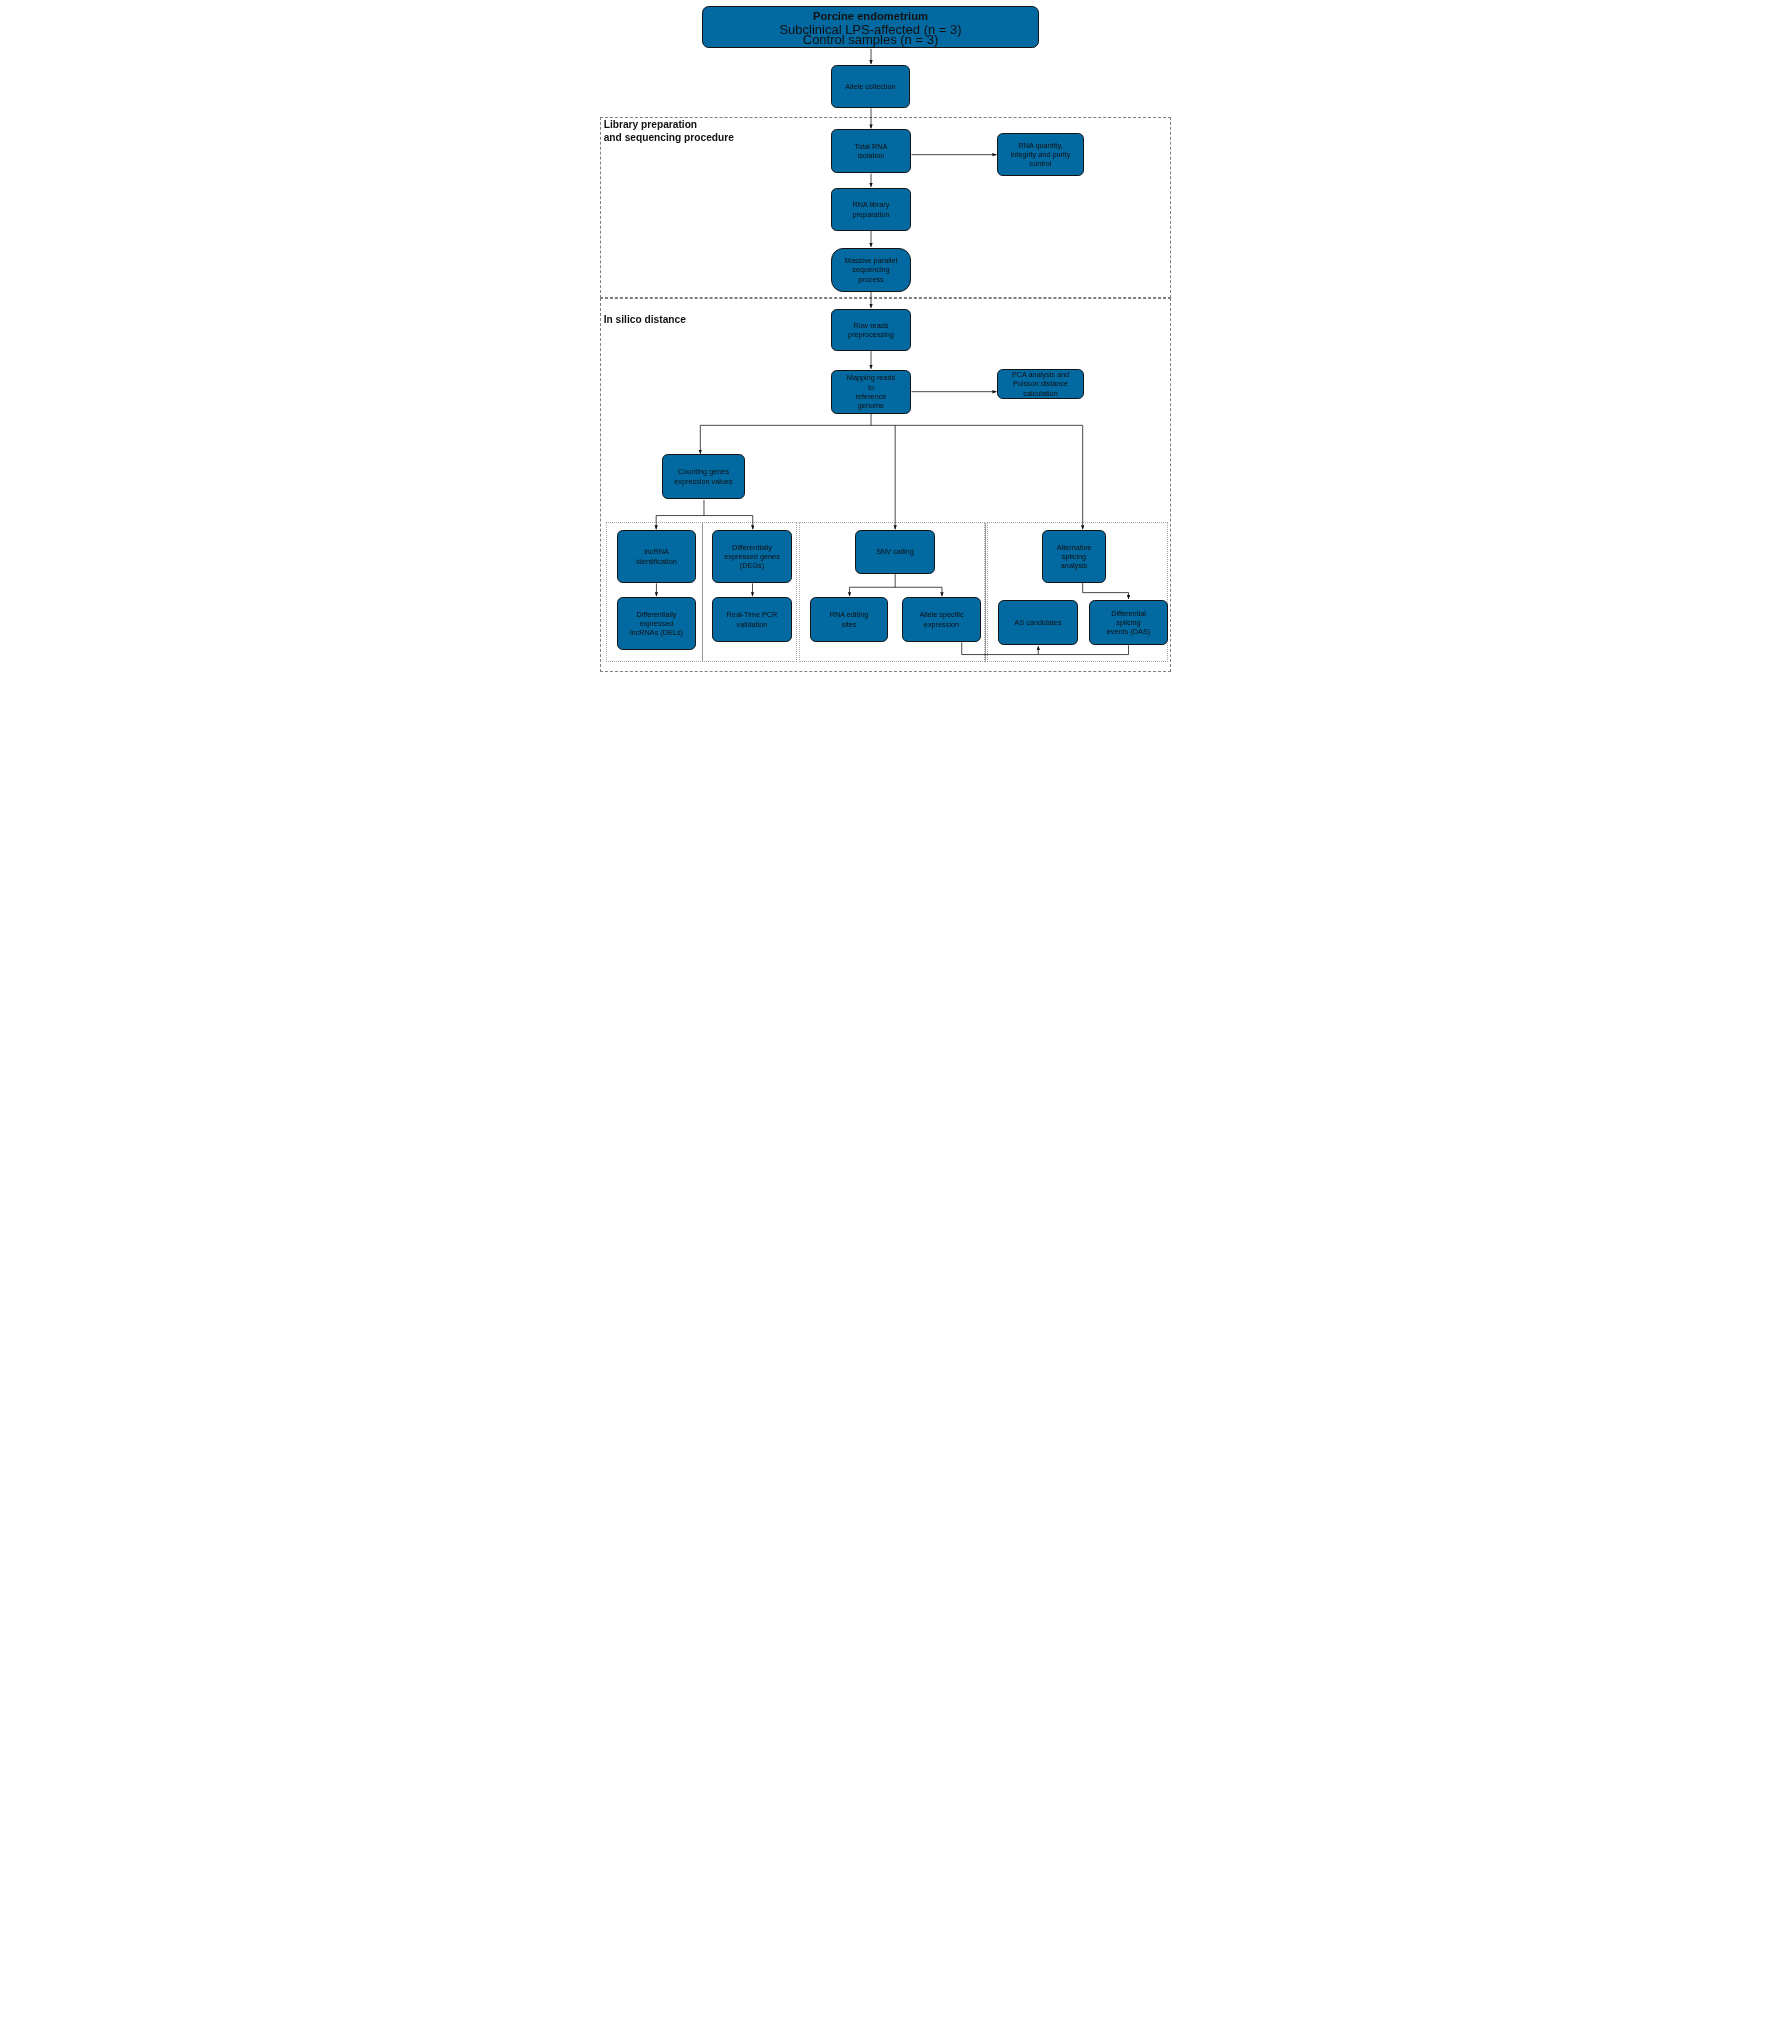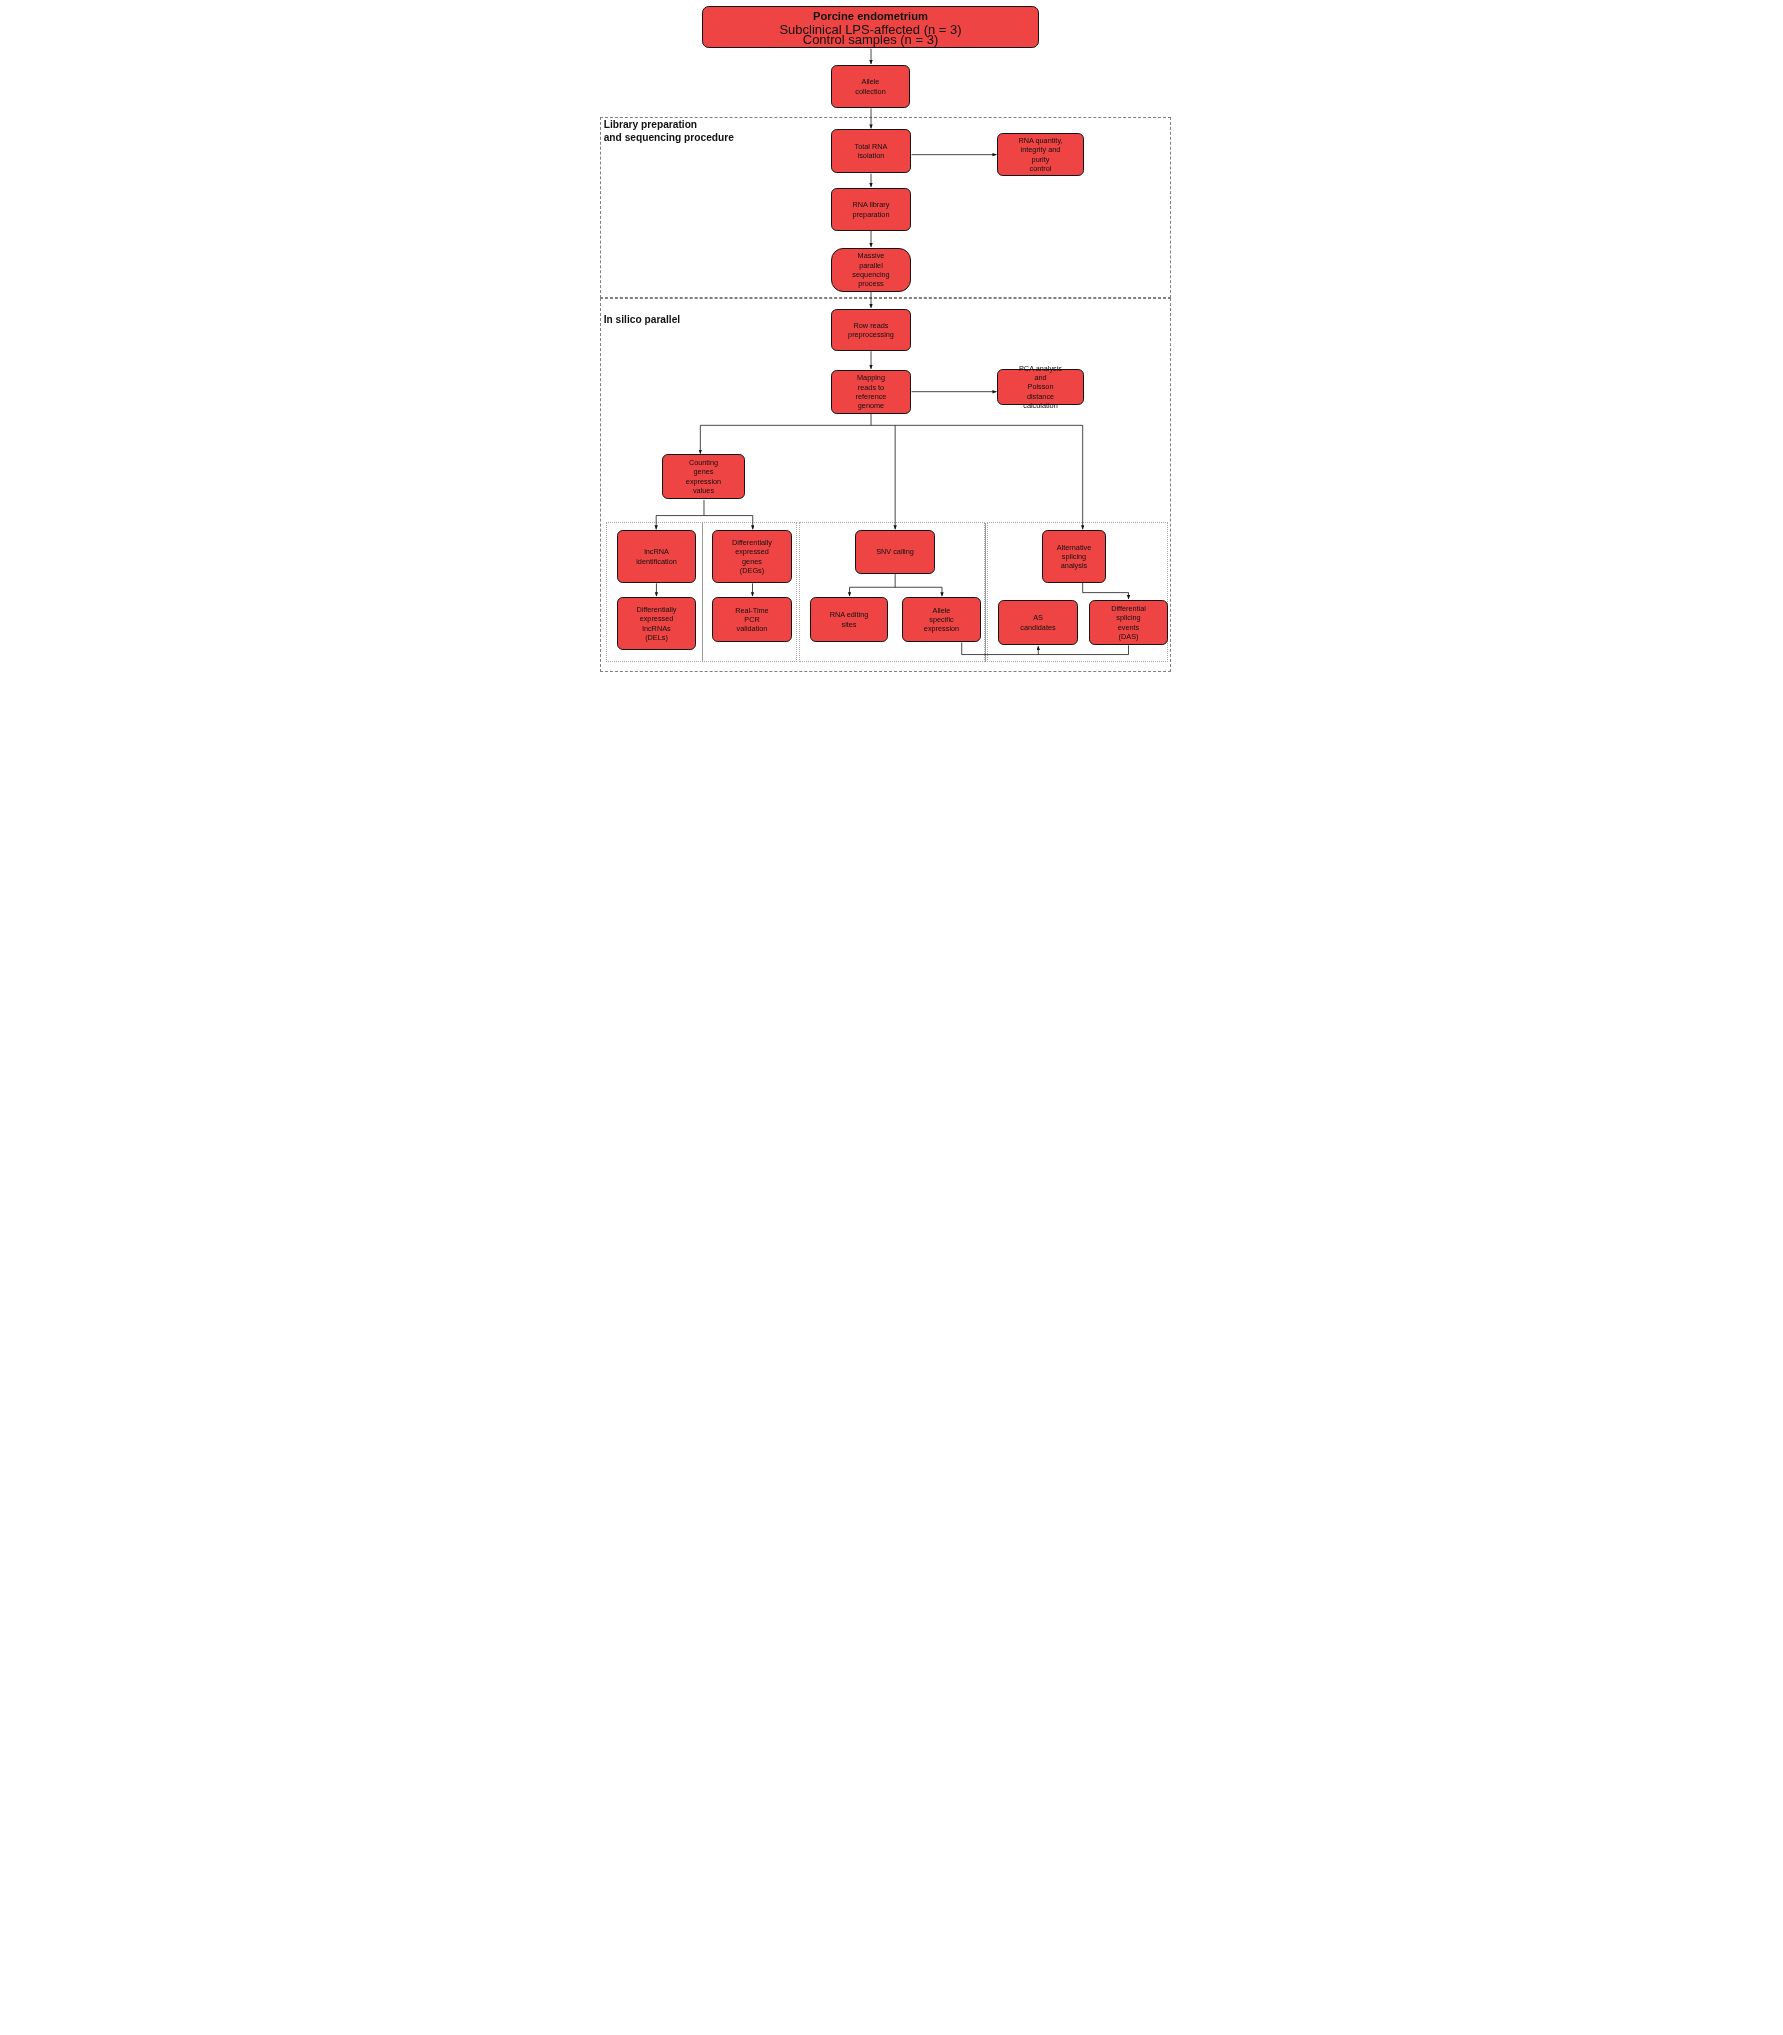--- a/index.html
+++ b/index.html
@@ -1,19 +1,19 @@
 <!DOCTYPE html>
 <html style="font-size:7.8px"><head>
 <meta charset="utf-8">
 <style>
   html,body{margin:0;padding:0;background:#ffffff;font-family:"Liberation Sans",sans-serif;color:#111;}
   #canvas{position:relative;width:595px;height:679px;background:#fff;margin:0 auto;overflow:hidden;}
-  .node{position:absolute;box-sizing:border-box;border:0.8px solid #141414;border-radius:5.8px;background:#ef4444;
+  .node{position:absolute;box-sizing:border-box;border:0.8px solid #141414;border-radius:5.8px;background:#0369a1;
         display:flex;align-items:center;justify-content:center;text-align:center;
-        font-size:7.3px;line-height:9.3px;white-space:pre-line;padding:17px;z-index:3;}
+        font-size:7.3px;line-height:9.3px;white-space:pre-line;padding:11px;z-index:3;}
   .node.big{border-radius:6.8px;}
   .dashed-box{position:absolute;box-sizing:border-box;border:1.2px dashed #7f7f7f;z-index:1;background:none;}
   .dotted-box{position:absolute;box-sizing:border-box;border:1px dotted #a6a6a6;z-index:1;background:none;}
   .gray-divider{position:absolute;width:1.2px;background:#9a9a9a;z-index:1;}
   .section-label{position:absolute;font-weight:bold;font-size:10.2px;line-height:13px;white-space:pre-line;z-index:4;}
   .title{font-weight:bold;font-size:11.2px;line-height:13.6px;margin-bottom:1.5px;}
   .subtitle{font-size:13px;line-height:10.2px;}
   .italic{}
   .ml{margin-left:2.9px;}
   svg.wires{position:absolute;left:0;top:0;z-index:2;}
@@ -30,21 +30,21 @@
   <div class="dotted-box" style="left:12.2px;top:522px;width:191px;height:140px;"></div>
   <div class="dotted-box" style="left:205px;top:522px;width:186px;height:140px;"></div>
   <div class="dotted-box" style="left:393px;top:522px;width:181px;height:140px;"></div>
 
   <div class="gray-divider" style="left:108px;top:523px;height:139px;"></div>
   <div class="gray-divider" style="left:391px;top:523px;height:139px;"></div>
 
   <div class="section-label" style="left:9.7px;top:118px;">Library preparation
 and sequencing procedure</div>
   <div class="section-label" style="left:9.7px;top:300px;">
-    <span class="italic">In silico</span><span class="ml">parallel</span>
+    <span class="italic">In silico</span><span class="ml">distance</span>
   </div>
 
   <svg class="wires" width="595" height="679" viewBox="0 0 1220 1392">
     <defs>
       <marker id="arr" markerWidth="9" markerHeight="8" refX="8" refY="3.5" orient="auto" markerUnits="userSpaceOnUse">
         <path d="M0,0 L9,3.5 L0,7 z" fill="#141414"></path>
       </marker>
     </defs>
     <g>
       <line x1="568" y1="100" x2="568" y2="131" marker-end="url(#arr)"></line>

